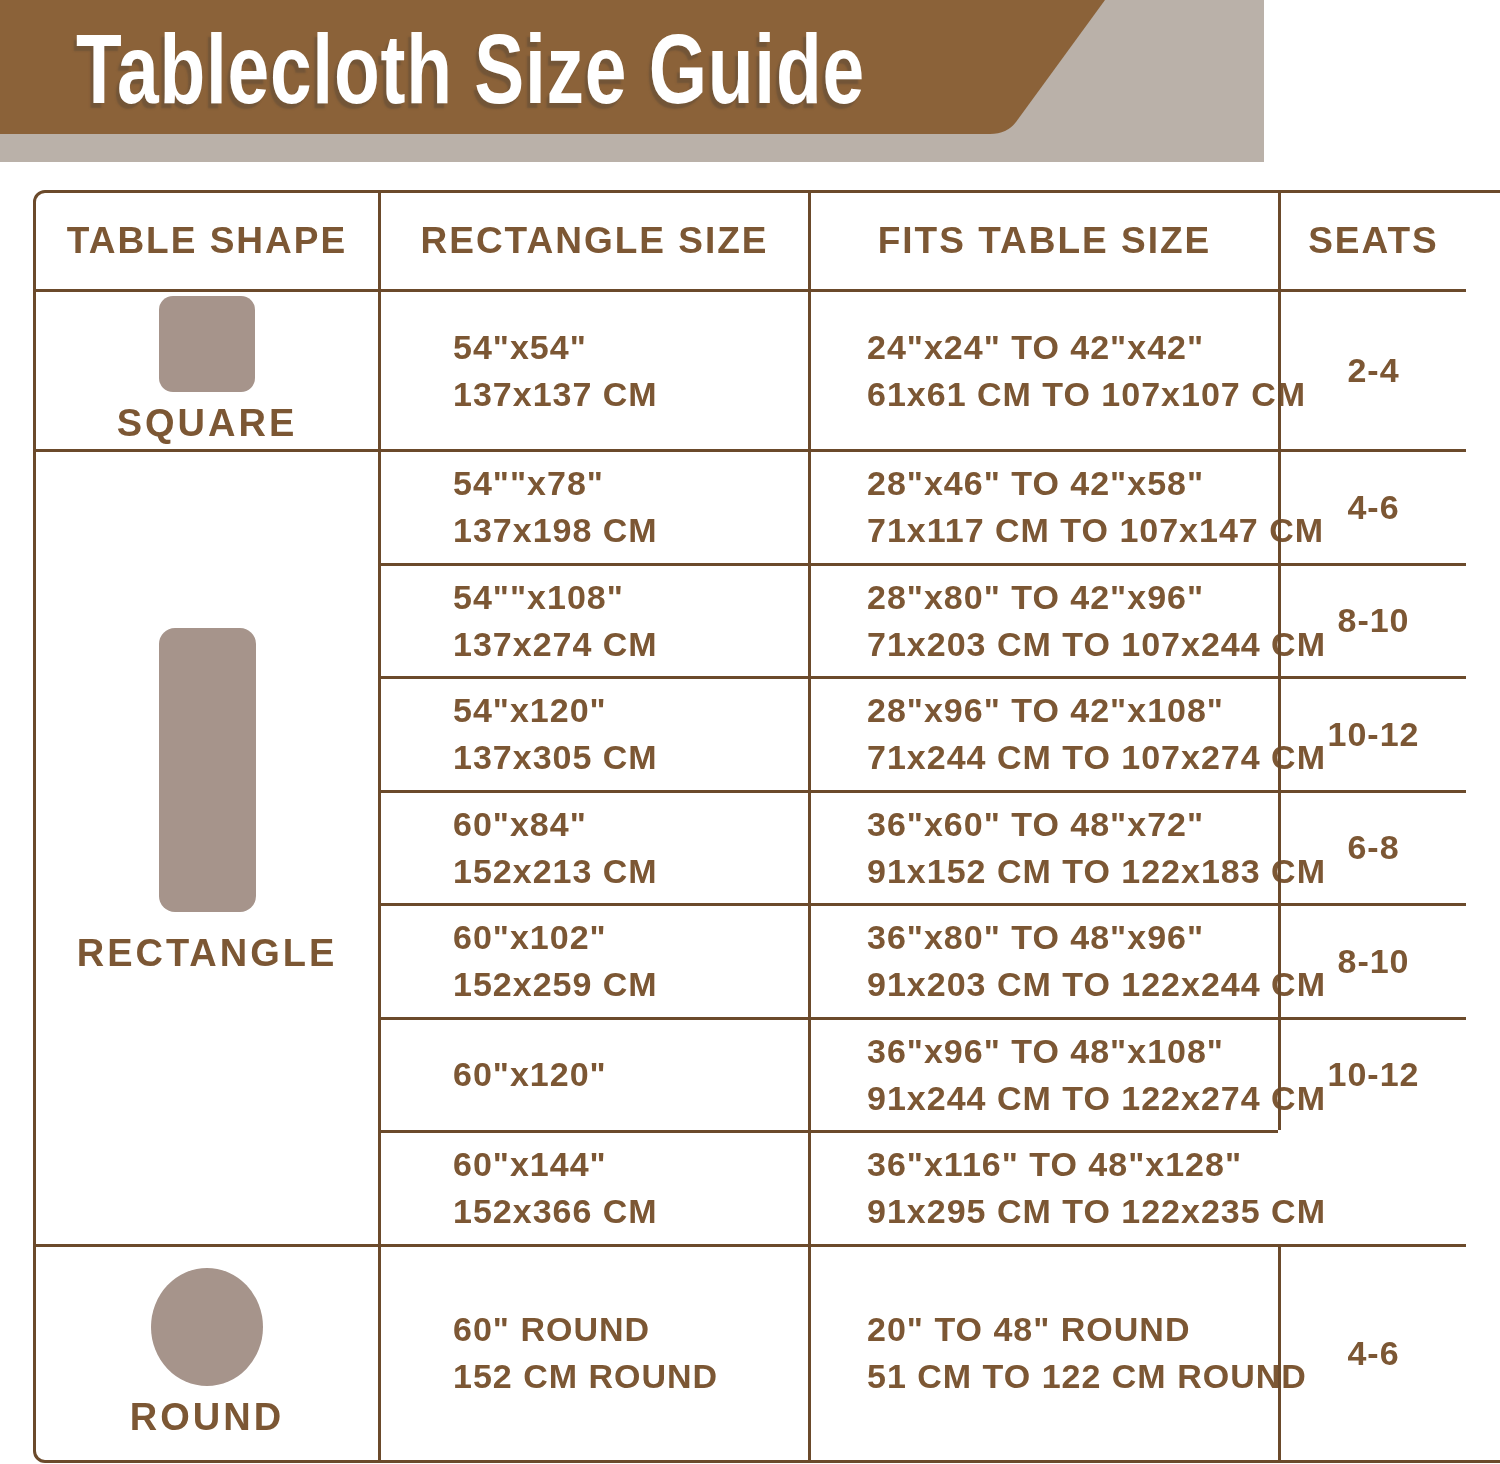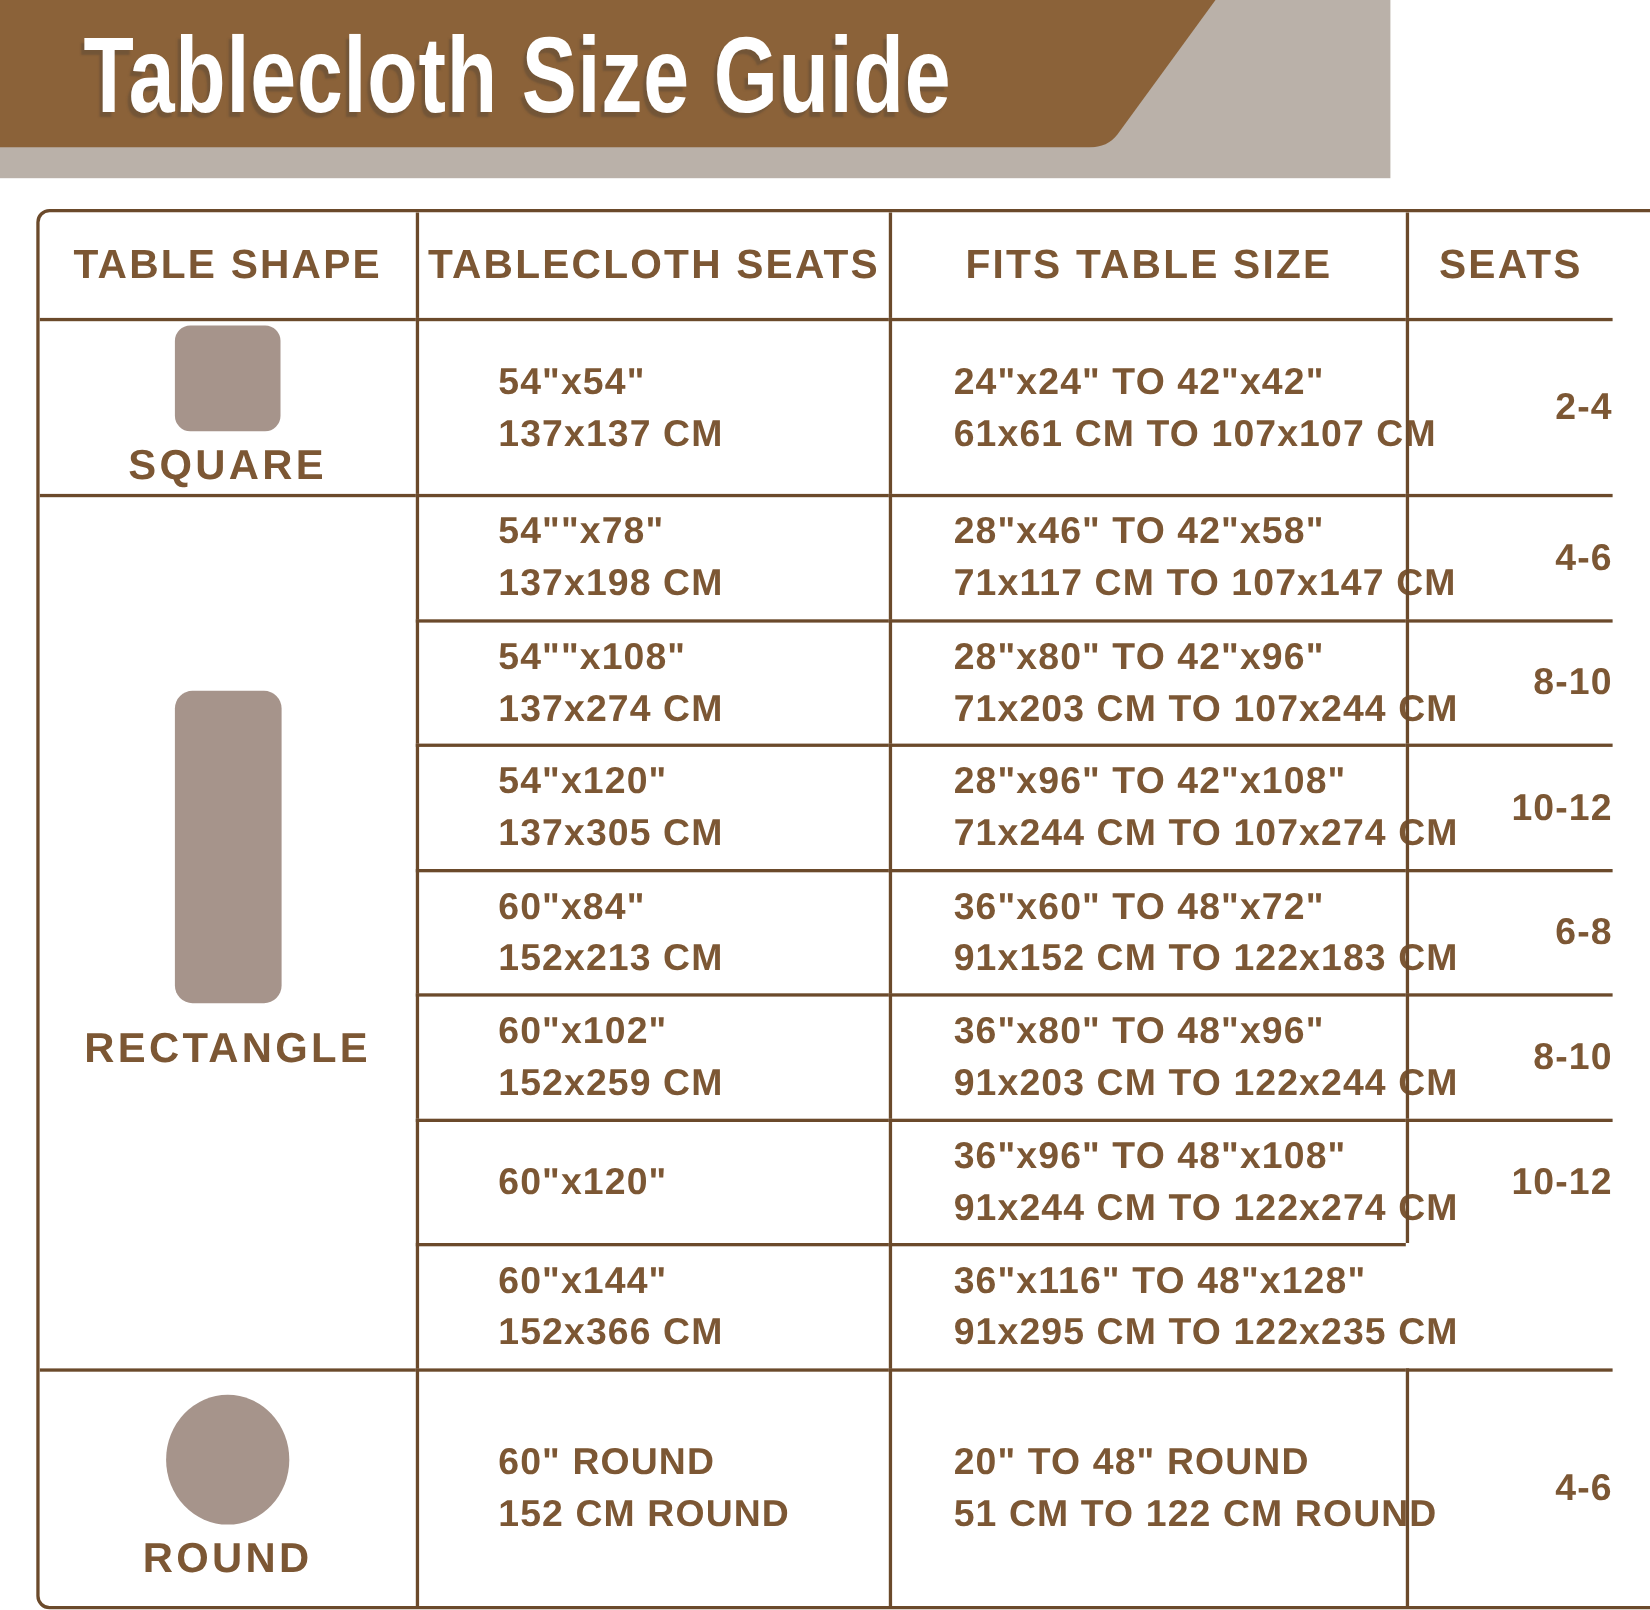--- a/index.html
+++ b/index.html
@@ -36,21 +36,21 @@
     display:flex;align-items:center;justify-content:center;
     font-weight:bold;font-size:37px;letter-spacing:2px;color:var(--text);white-space:nowrap;
   }
   .dc{
     display:flex;flex-direction:column;justify-content:center;
     color:var(--text);font-weight:bold;font-size:34px;letter-spacing:1px;line-height:47px;
     white-space:nowrap;
   }
   .cloth{padding-left:72px;}
   .fits{padding-left:56px;}
-  .seats{align-items:flex-end;}
+  .seats{align-items:center;}
   .shape-cell{display:flex;align-items:center;justify-content:center;}
   .shape-stack{display:flex;flex-direction:column;align-items:center;}
   .nudge-up{position:relative;top:-46px;}
   .sq-icon{width:96px;height:96px;border-radius:14px;background:var(--shape);}
   .rect-icon{width:97px;height:284px;border-radius:16px;background:var(--shape);}
   .round-icon{width:112px;height:118px;border-radius:50%;background:var(--shape);}
   .shape-label{margin-top:10px;font-size:38px;font-weight:bold;letter-spacing:3px;color:var(--text);}
   .rect-label{margin-top:20px;}
 </style>
 </head>
@@ -61,21 +61,21 @@
   <div class="hero">
     <svg class="ribbon" width="1500" height="134" viewBox="0 0 1500 134">
       <path d="M0 0 H1105 L1016 122 Q1007 134 990 134 H0 Z" fill="#8B6239"></path>
     </svg>
     <div class="title">Tablecloth Size Guide</div>
   </div>
 
   <div class="size-table">
 
     <div class="hc c1 r1">TABLE SHAPE</div>
-    <div class="hc c2 r1 bl">TABLECLOTH SEATS</div>
+    <div class="hc c2 r1 bl">RECTANGLE SIZE</div>
     <div class="hc c4 r1 bl">SEATS</div>
     <div class="hc c3 r1 bl">FITS TABLE SIZE</div>
 
     <div class="shape-cell c1 r2 bt">
       <div class="shape-stack">
         <div class="sq-icon"></div>
         <div class="shape-label">SQUARE</div>
       </div>
     </div>
     <div class="shape-cell c1 rspan7 bt">

